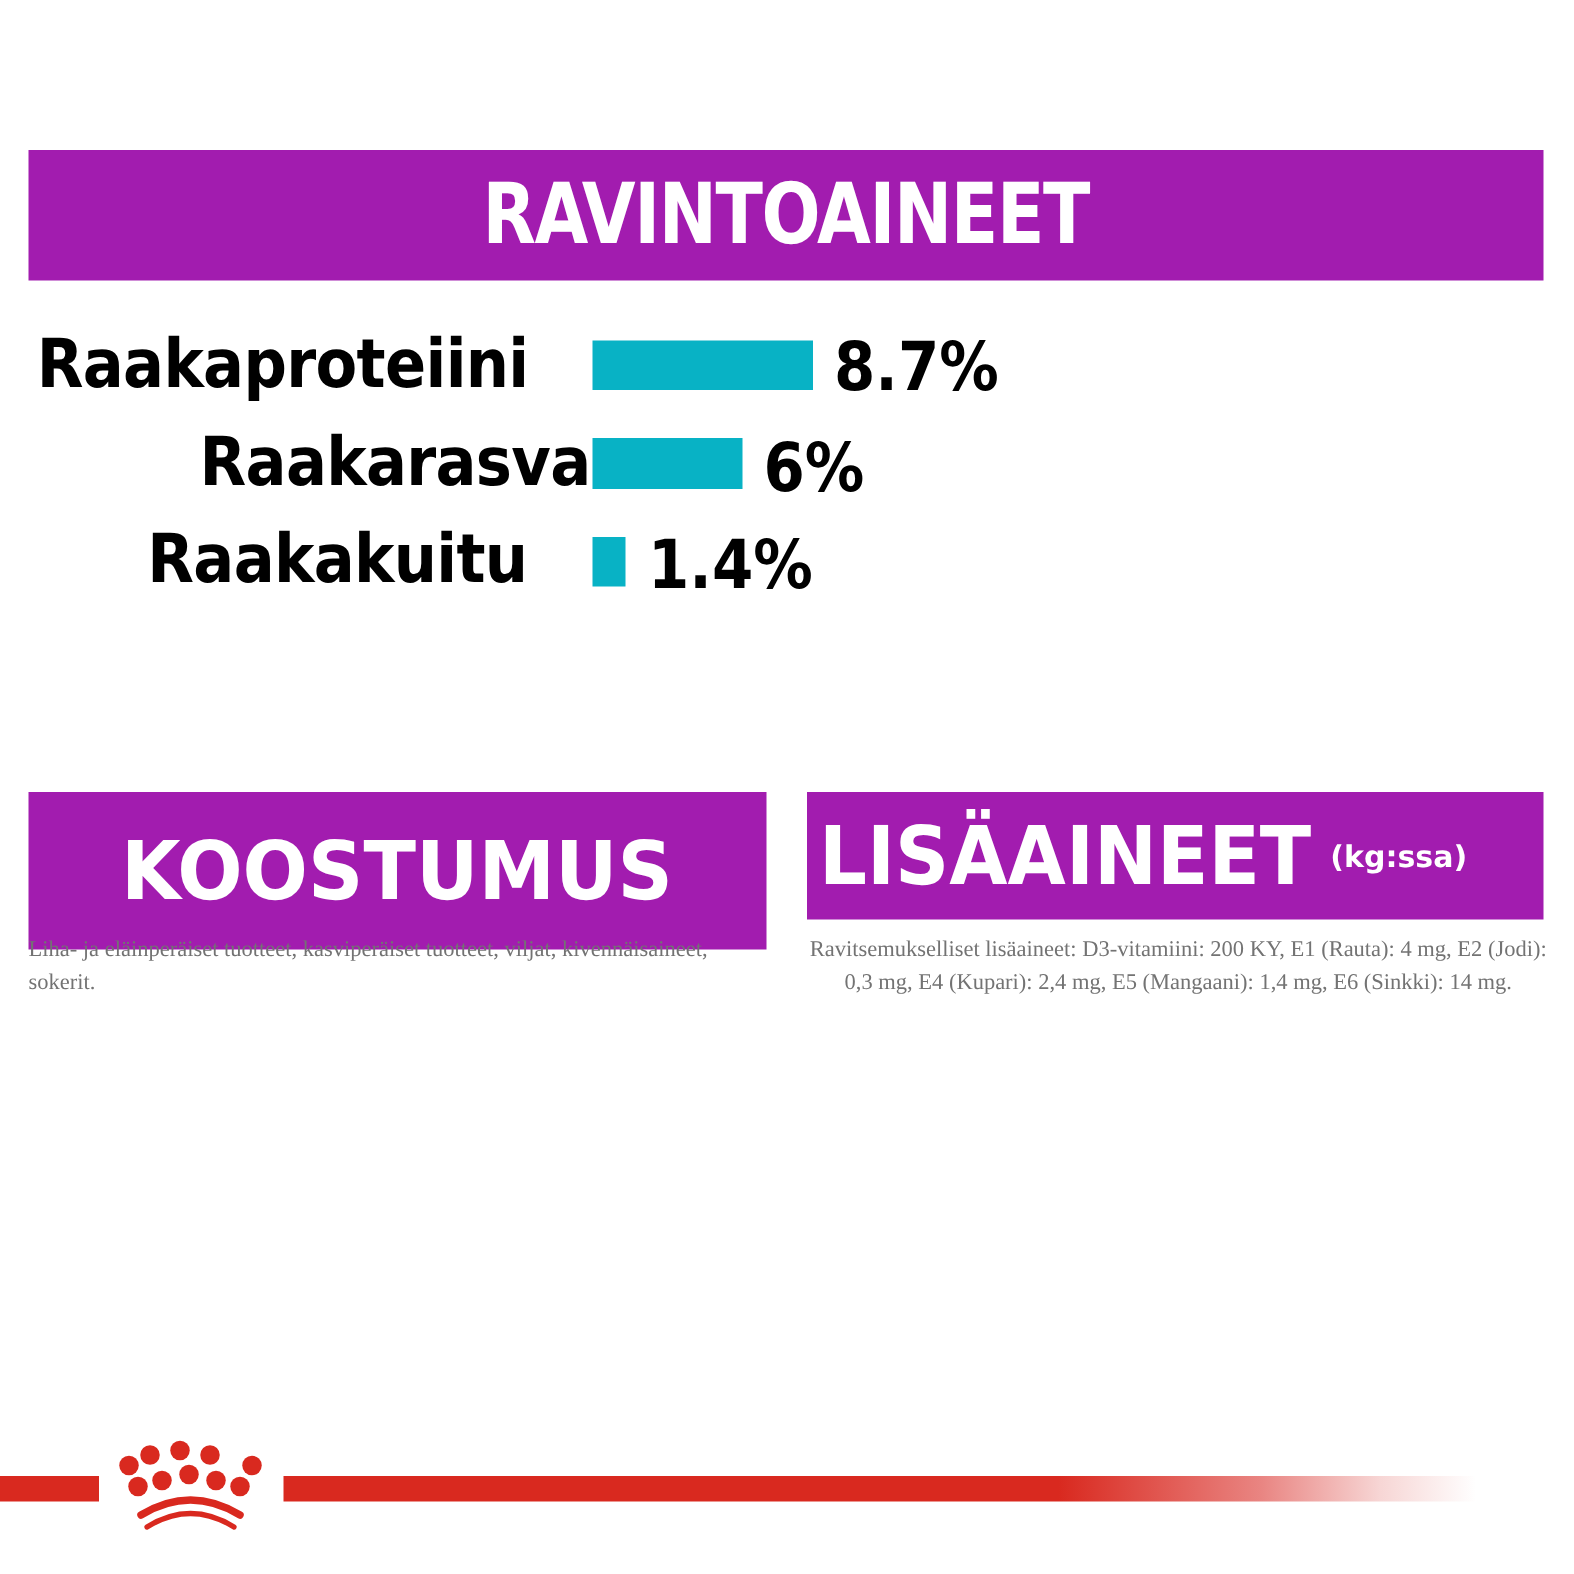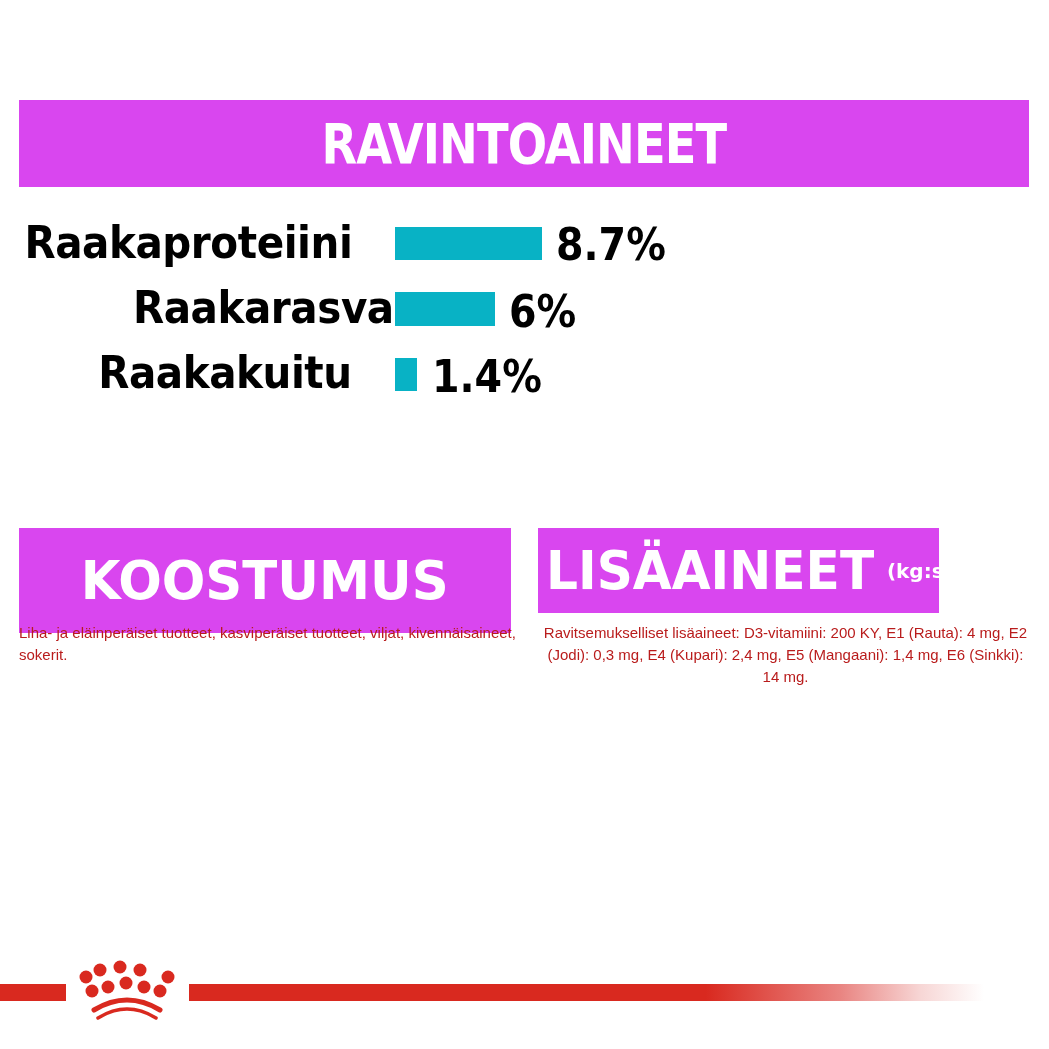--- a/index.html
+++ b/index.html
@@ -2,21 +2,21 @@
 <html><head>
 <meta charset="utf-8">
 <style>
   html, body { margin: 0; padding: 0; }
   body {
     width: 1049px; height: 1049px; background: #ffffff;
     position: relative; overflow: hidden;
     font-family: "DejaVu Sans", "Liberation Sans", sans-serif;
   }
   .banner {
-    position: absolute; background: #d946ef; color: #ffffff;
+    position: absolute; background: #a21caf; color: #ffffff;
     display: flex; align-items: center; justify-content: center;
     font-weight: bold; box-sizing: border-box;
   }
   #top-banner {
     left: 19px; top: 100px; width: 1010px; height: 87px;
     font-size: 56px; letter-spacing: -1px;
     font-family: "DejaVu Sans Condensed", "DejaVu Sans", sans-serif;
   }
   #top-banner span { transform: scaleX(0.92); display: inline-block; }
 
@@ -33,29 +33,29 @@
     font-size: 45px; font-weight: bold; color: #000; white-space: nowrap;
     transform: scaleX(0.88); transform-origin: left center;
   }
 
   #koostumus-banner {
     left: 19px; top: 528px; width: 492px; height: 105px;
     font-size: 54px;
   }
   #koostumus-banner span { display: inline-block; transform: scaleX(0.95); }
   #lisaaineet-banner {
-    left: 538px; top: 528px; width: 401px; height: 85px;
+    left: 538px; top: 528px; width: 491px; height: 85px;
     justify-content: flex-start; padding-left: 8px;
   }
   #lisaaineet-banner .big { font-size: 54px; display: inline-block; transform: scaleX(0.93); transform-origin: left center; }
   #lisaaineet-banner .small { font-size: 20px; margin-left: -12px; display: inline-block; }
 
   .body-text {
-    position: absolute; font-size: 15px; line-height: 22px; color: #b91c1c;
-    font-family: Liberation Sans, sans-serif;
+    position: absolute; font-size: 15px; line-height: 22px; color: #737373;
+    font-family: Liberation Serif, serif;
   }
   #koostumus-text { left: 19px; top: 622px; width: 500px; }
   #lisaaineet-text { left: 538px; top: 622px; width: 495px; text-align: center; }
 
   #footer-line-left {
     position: absolute; left: 0; top: 984px; width: 66px; height: 17px; background: #d9291f;
   }
   #footer-line-right {
     position: absolute; left: 189px; top: 984px; width: 795px; height: 17px;
     background: linear-gradient(to right, #d9291f 0%, #d9291f 65%, #e98582 82%, #f7d6d5 92%, rgba(255,255,255,0) 100%);

